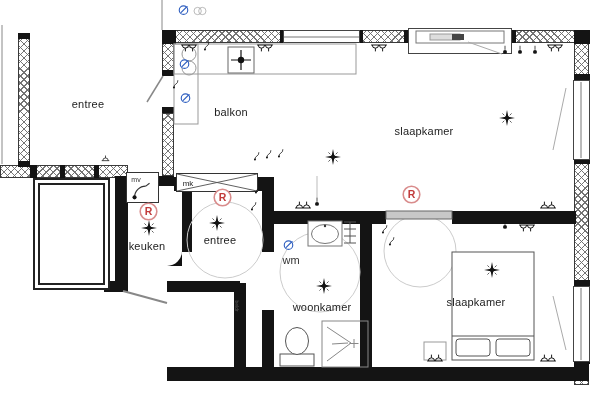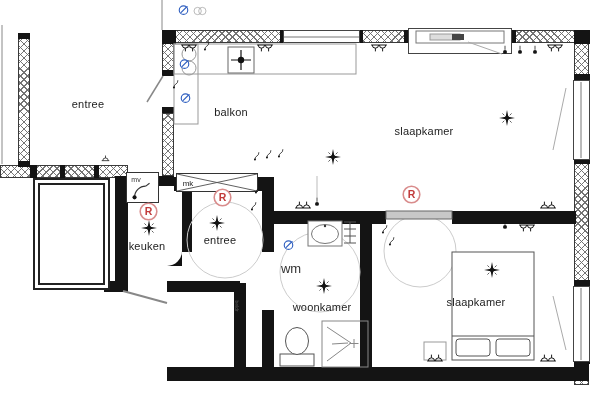--- a/index.html
+++ b/index.html
@@ -17,21 +17,21 @@
   .rlabel{position:absolute;transform:translate(-50%,-50%);font-size:11px;color:#1c1c1c;
           white-space:nowrap;letter-spacing:.2px;}
   .slabel{position:absolute;transform:translate(-50%,-50%);font-size:7px;color:#333;white-space:nowrap;}
   .lbl-balkon{left:88px;top:104px}
   .lbl-keuken{left:231px;top:112px}
   .lbl-woonkamer{left:424px;top:131px}
   .lbl-berging{left:147px;top:246px}
   .lbl-entree{left:220px;top:240px}
   .lbl-badkamer{left:322px;top:307px}
   .lbl-slaapkamer{left:476px;top:302px}
-  .lbl-wm{left:291px;top:268px;font-size:13px}
+  .lbl-wm{left:291px;top:260px;font-size:11px}
   .lbl-mv{left:136px;top:179px;font-size:7px}
   .lbl-mk{left:188px;top:183px;font-size:8px;color:#222}
   .lbl-beldr{left:237px;top:306px;font-size:5px;color:#555;
              transform:translate(-50%,-50%) rotate(90deg)}
   .mvbox{position:absolute;left:126px;top:172px;width:33px;height:31px;background:#fff;
          border:1px solid #333;box-sizing:border-box;}
   .mkbox{position:absolute;left:176px;top:173px;width:82px;height:19px;background:#fff;
          border:1px solid #333;box-sizing:border-box;}
   .ustruct{position:absolute;left:33px;top:178px;width:77px;height:112px;border:2px solid #222;
            box-sizing:border-box;background:#fff;}

